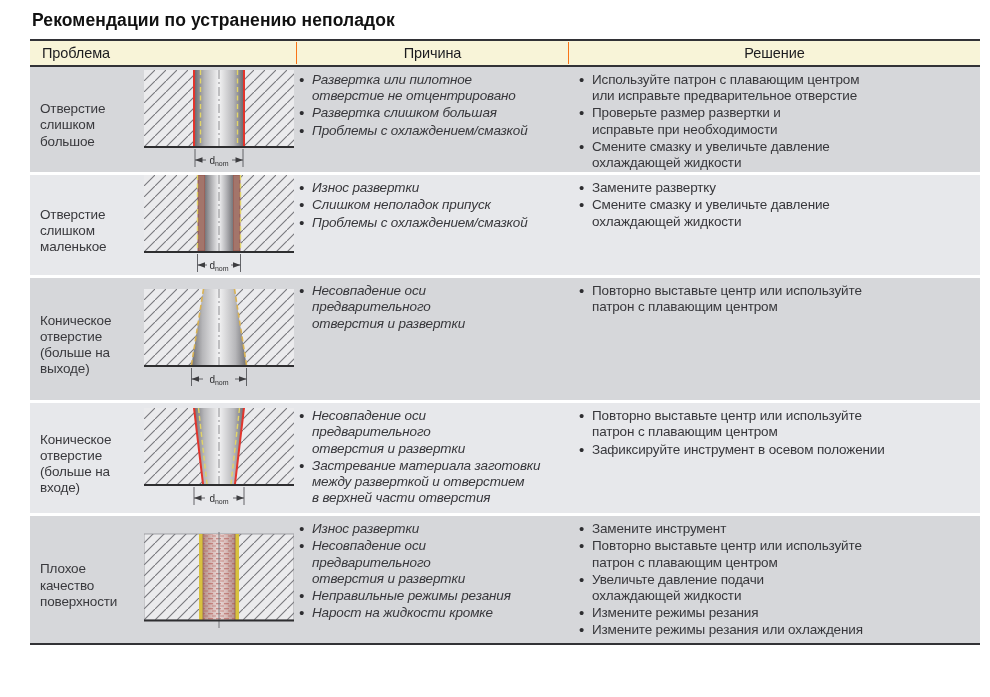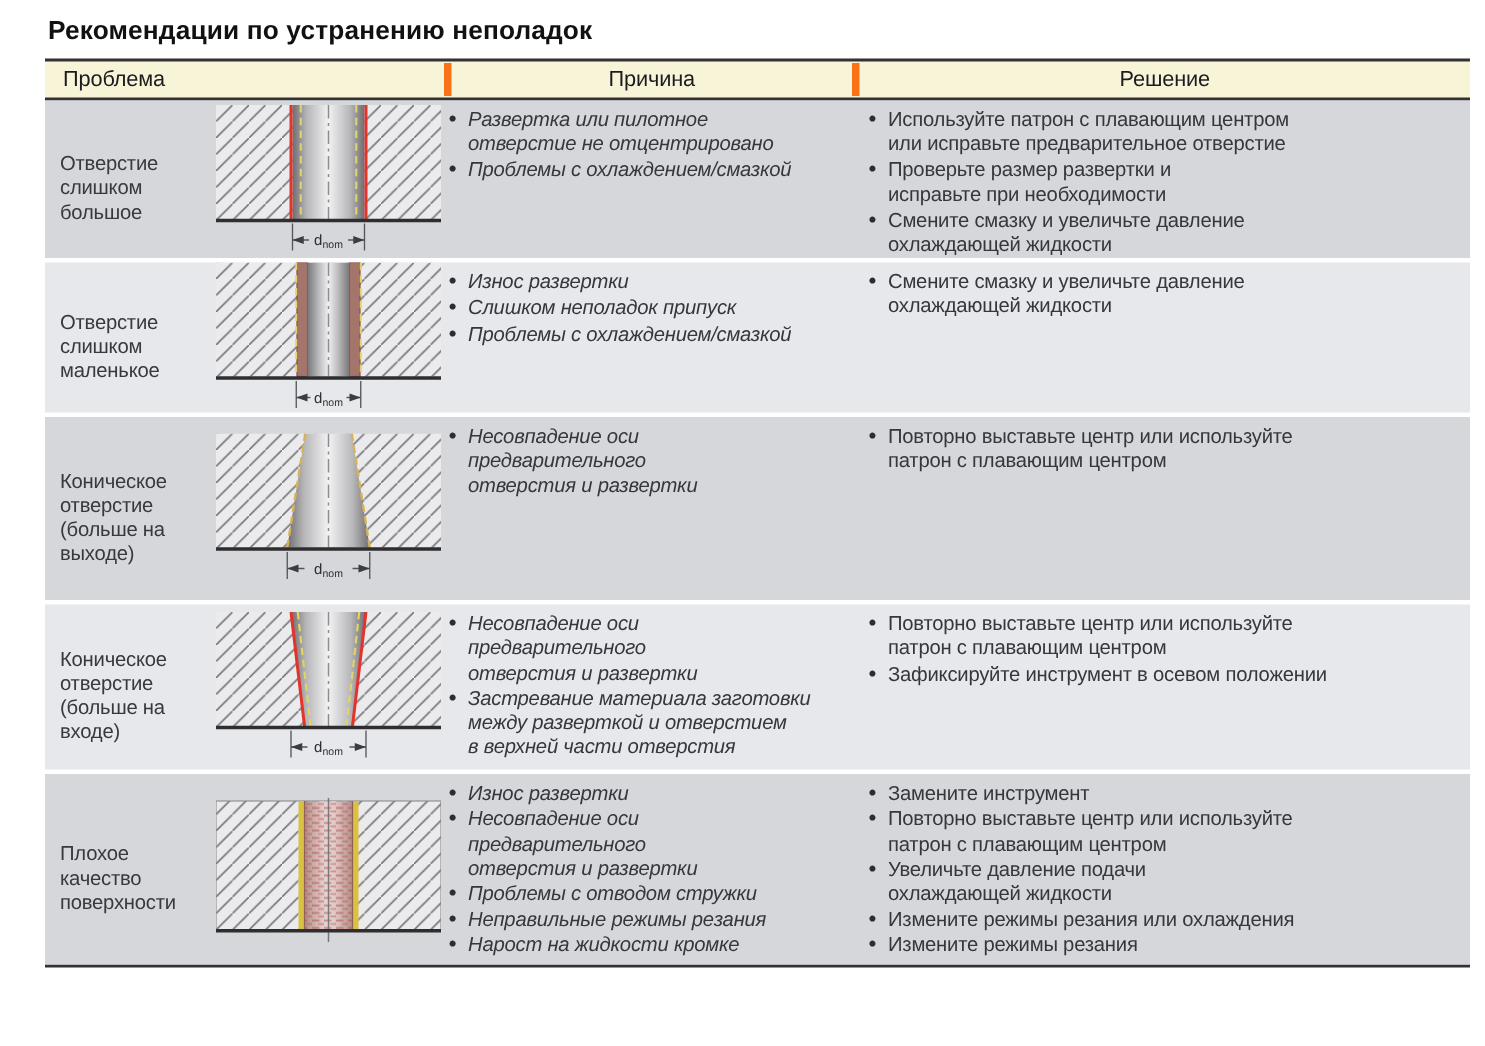--- a/index.html
+++ b/index.html
@@ -18,21 +18,21 @@
   .thead{
     display:grid;grid-template-columns:266px 272px 412px;
     background:#f8f4d8;
     border-top:2px solid #323236;border-bottom:2px solid #323236;
     height:24px;align-items:center;
   }
   .th{
     font-size:14.5px;color:#1c1c1f;letter-spacing:-.1px;
     text-align:center;line-height:22px;height:22px;
   }
-  .th + .th{border-left:5px solid #f97316;}
+  .th + .th{border-left:1px solid #f97316;}
   .th-problem{text-align:left;padding-left:12px;}
   
   .row{
     display:grid;grid-template-columns:266px 272px 412px;
     margin-bottom:3px;background:#d6d7da;
   }
   .row.alt{background:#e7e8eb;}
   .tbody .row:nth-child(1){min-height:105px;}
   .tbody .row:nth-child(2){min-height:98px;}
   .tbody .row:nth-child(3){min-height:122px;}
@@ -108,20 +108,21 @@
     <polygon points="51,90 58.5,87.3 58.5,92.7" fill="#3d3d40"></polygon>
     <polygon points="99,90 91.5,87.3 91.5,92.7" fill="#3d3d40"></polygon>
     <text class="dimtext" x="75" y="93.5" font-size="10" text-anchor="middle"><tspan>d</tspan><tspan font-size="7" dy="2">nom</tspan></text>
   </svg>
 </div>
     </div>
     <div class="cell c-cause">
       <ul class="bullets">
               <li>Развертка или пилотное
 отверстие не отцентрировано</li>
+              <li>Развертка слишком большая</li>
               <li>Проблемы с охлаждением/смазкой</li>
             </ul>
     </div>
     <div class="cell c-solution">
       <ul class="bullets">
               <li>Используйте патрон с плавающим центром
 или исправьте предварительное отверстие</li>
               <li>Проверьте размер развертки и
 исправьте при необходимости</li>
               <li>Смените смазку и увеличьте давление
@@ -169,20 +170,21 @@
     </div>
     <div class="cell c-cause">
       <ul class="bullets">
               <li>Износ развертки</li>
               <li>Слишком неполадок припуск</li>
               <li>Проблемы с охлаждением/смазкой</li>
             </ul>
     </div>
     <div class="cell c-solution">
       <ul class="bullets">
+              <li>Замените развертку</li>
               <li>Смените смазку и увеличьте давление
 охлаждающей жидкости</li>
             </ul>
     </div>
   </div>
 
   <div class="row">
     <div class="cell c-problem">
       <div class="p-label">Коническое
 отверстие
@@ -323,32 +325,31 @@
     <path d="M0,88.5 H150" stroke="#2e2e30" stroke-width="2.2"></path>
   </svg>
 </div>
     </div>
     <div class="cell c-cause">
       <ul class="bullets">
               <li>Износ развертки</li>
               <li>Несовпадение оси
 предварительного
 отверстия и развертки</li>
-              <li>Проблемы с отводом стружки</li>
               <li>Неправильные режимы резания</li>
               <li>Нарост на жидкости кромке</li>
             </ul>
     </div>
     <div class="cell c-solution">
       <ul class="bullets">
               <li>Замените инструмент</li>
               <li>Повторно выставьте центр или используйте
 патрон с плавающим центром</li>
               <li>Увеличьте давление подачи
 охлаждающей жидкости</li>
+              <li>Измените режимы резания</li>
               <li>Измените режимы резания или охлаждения</li>
-              <li>Измените режимы резания</li>
             </ul>
     </div>
   </div>
 </div>
   </div>
 </div>
 
 </body></html>

